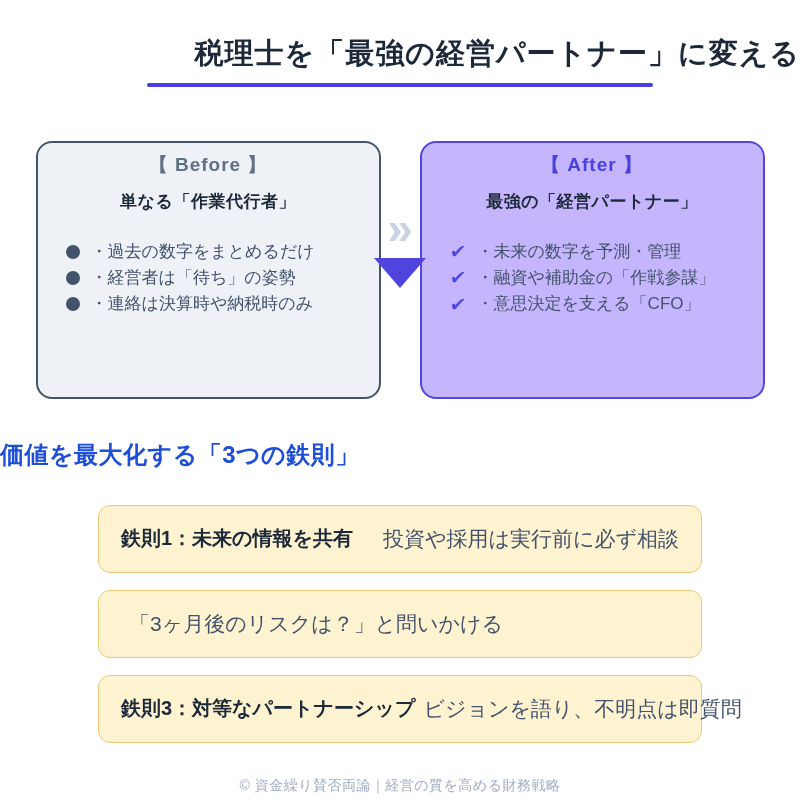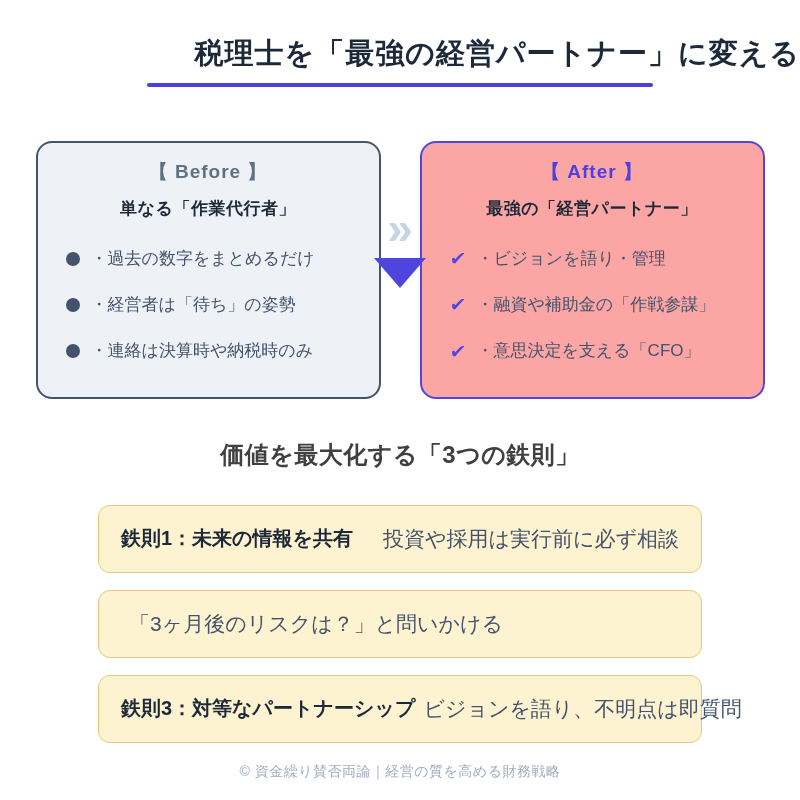--- a/index.html
+++ b/index.html
@@ -34,25 +34,25 @@
     position: relative;
     display: flex;
     justify-content: center;
     gap: 39px;
     margin-top: 54px;
   }
   .card {
     width: 345px;
     height: 258px;
     border-radius: 16px;
-    padding: 16px 20px 20px;
+    padding: 9px 20px 20px;
     border: 2px solid;
   }
   .card-before { background: #eef1f6; border-color: #44546a; }
-  .card-after  { background: #fca5a5; border-color: #5145e1; }
+  .card-after  { background: #c4b5fd; border-color: #5145e1; }
   .card-label {
     text-align: center;
     font-size: 19px;
     font-weight: 700;
     letter-spacing: 1px;
   }
   .card-before .card-label { color: #5f7183; }
   .card-after  .card-label { color: #4b40e0; }
   .card-heading {
     text-align: center;
@@ -61,21 +61,21 @@
     color: #1d2939;
     margin-top: 12px;
     letter-spacing: 0.5px;
     white-space: nowrap;
   }
   .card-list {
     margin-top: 28px;
     padding-left: 8px;
     display: flex;
     flex-direction: column;
-    gap: 24px;
+    gap: 4px;
   }
   .list-item {
     display: flex;
     align-items: center;
     gap: 11px;
     font-size: 17px;
     color: #43536b;
     line-height: 1.3;
     white-space: nowrap;
   }
@@ -114,24 +114,24 @@
     width: 0;
     height: 0;
     border-left: 26px solid transparent;
     border-right: 26px solid transparent;
     border-top: 30px solid #5044df;
     z-index: 2;
   }
   
   .section-title {
     margin-top: 40px;
-    text-align: center;
+    text-align: left;
     font-size: 24px;
     font-weight: 800;
-    color: #404040;
+    color: #1d4ed8;
     letter-spacing: 0.5px;
   }
   
   .rules {
     width: 604px;
     margin: 34px auto 0;
     display: flex;
     flex-direction: column;
     gap: 17px;
   }
@@ -152,21 +152,21 @@
     white-space: nowrap;
   }
   .rule-desc {
     font-size: 21px;
     color: #44536b;
     white-space: nowrap;
     margin-left: 8px;
   }
   
   .footer {
-    margin-top: 20px;
+    margin-top: 34px;
     text-align: center;
     font-size: 14px;
     color: #9fadc0;
     letter-spacing: 0.5px;
   }
 </style>
 </head>
 <body>
 
 <div class="page">
@@ -199,21 +199,21 @@
 
     <div class="arrow-chevron">»</div>
     <div class="arrow-triangle"></div>
 
     <div class="card card-after">
       <div class="card-label">【 After 】</div>
       <div class="card-heading">最強の「経営パートナー」</div>
       <div class="card-list">
         <div class="list-item">
           <span class="check-mark">✔</span>
-          <span>・ビジョンを語り・管理</span>
+          <span>・未来の数字を予測・管理</span>
         </div>
         <div class="list-item">
           <span class="check-mark">✔</span>
           <span>・融資や補助金の「作戦参謀」</span>
         </div>
         <div class="list-item">
           <span class="check-mark">✔</span>
           <span>・意思決定を支える「CFO」</span>
         </div>
       </div>

